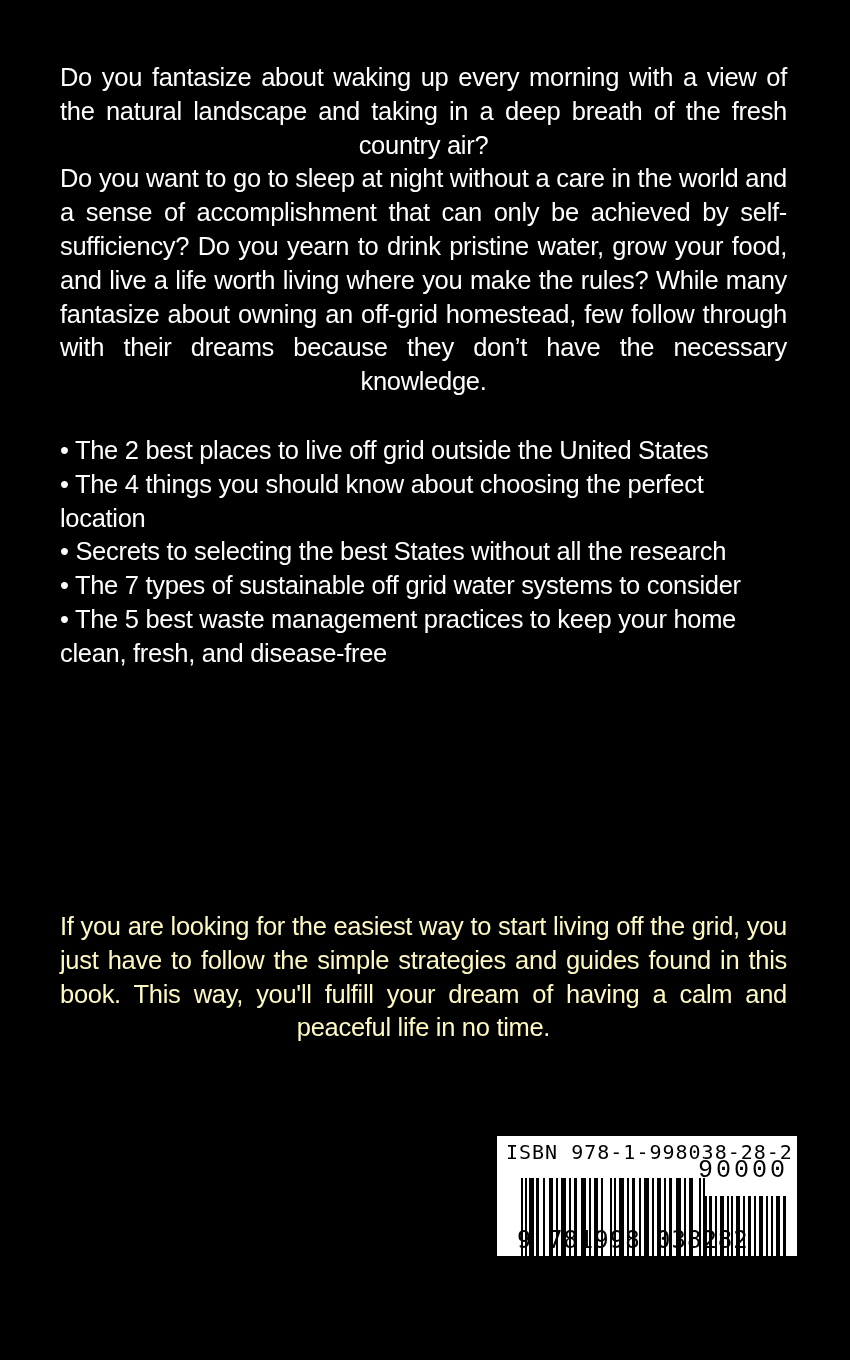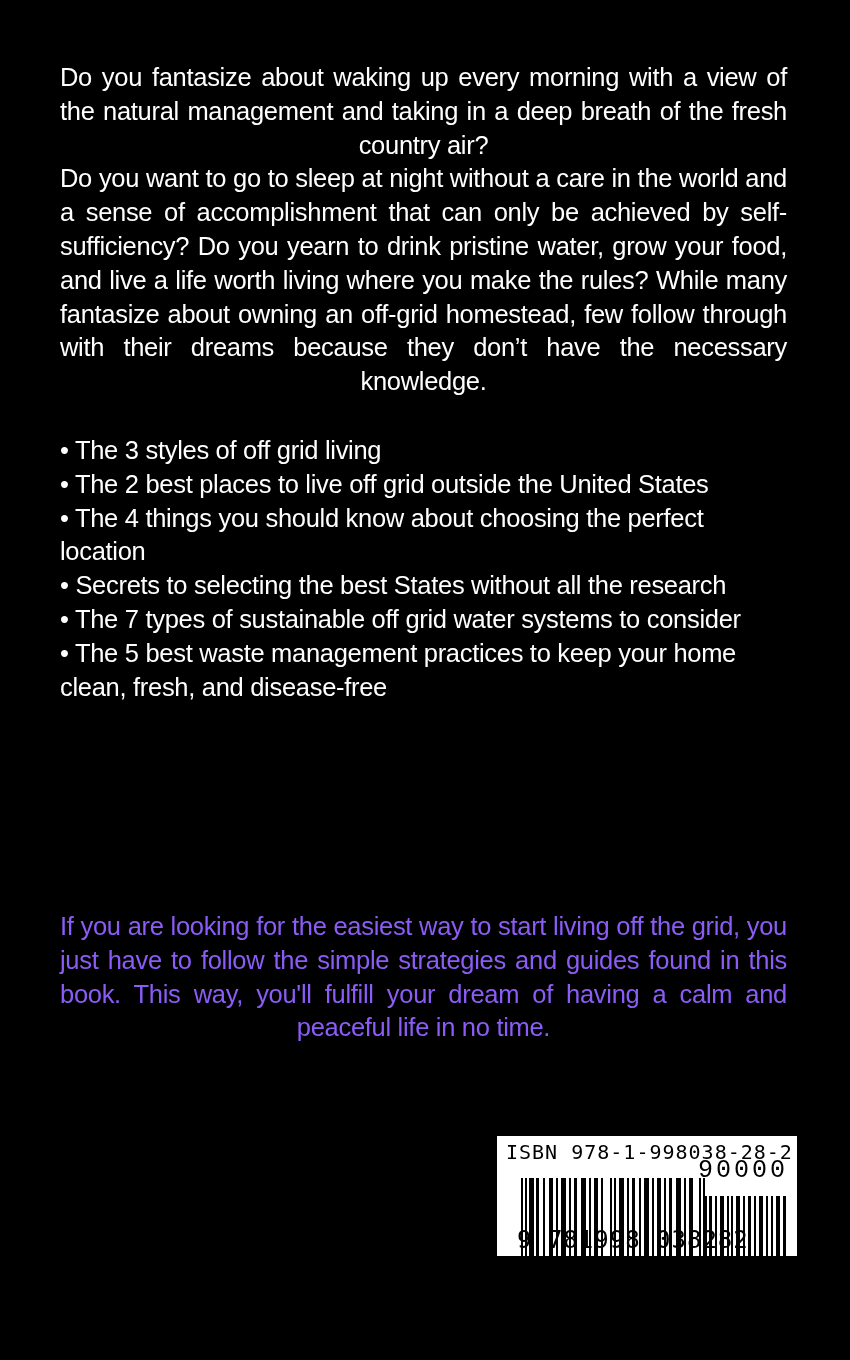--- a/index.html
+++ b/index.html
@@ -6,41 +6,40 @@
     body {
       width:850px; height:1360px; background:#000; position:relative; overflow:hidden;
       font-family:"Liberation Sans", sans-serif; color:#fff;
     }
     .block { position:absolute; left:60px; width:727px; font-size:25.5px; line-height:33.8px; letter-spacing:-0.3px; }
     .intro { top:61px; text-align:justify; text-align-last:center; }
     .intro p { margin:0; text-align:justify; }
     .intro p.last-center { text-align-last:center; }
     .list { top:434px; }
     .list .row { margin:0; }
-    .cta { top:910px; color:#8b5cf6; text-align:justify; text-align-last:center; }
+    .cta { top:910px; color:#fef9c3; text-align:justify; text-align-last:center; }
     .barcode {
       position:absolute; left:497px; top:1136px; width:300px; height:120px; background:#fff;
       color:#000; font-family:"DejaVu Sans Mono", monospace;
     }
     .isbn { position:absolute; left:9px; top:4px; font-size:20px; letter-spacing:1px; white-space:nowrap; }
     .addon-num { position:absolute; right:9px; top:20px; font-size:25px; letter-spacing:3px;font-family:Liberation Mono, monospace; }
     .ean-num { position:absolute; left:20px; bottom:2px; font-size:24px; letter-spacing:1px; white-space:nowrap; }
     .bars { position:absolute; left:24px; top:42px; width:186px; height:124px; }
     .bars2 { position:absolute; left:208px; top:60px; width:82px; height:99px; }
   </style>
 </head>
 <body>
 
 <div class="block intro">
-  <p class="last-center">Do you fantasize about waking up every morning with a view of the natural management and taking in a deep breath of the fresh country air?</p>
+  <p class="last-center">Do you fantasize about waking up every morning with a view of the natural landscape and taking in a deep breath of the fresh country air?</p>
   <p class="last-center">Do you want to go to sleep at night without a care in the world and a sense of accomplishment that can only be achieved by self-sufficiency? Do you yearn to drink pristine water, grow your food, and live a life worth living where you make the rules? While many fantasize about owning an off-grid homestead, few follow through with their dreams because they don’t have the necessary knowledge.</p>
 </div>
 
 <div class="block list">
-  <p class="row">• The 3 styles of off grid living</p>
   <p class="row">• The 2 best places to live off grid outside the United States</p>
   <p class="row">• The 4 things you should know about choosing the perfect location</p>
   <p class="row">• Secrets to selecting the best States without all the research</p>
   <p class="row">• The 7 types of sustainable off grid water systems to consider</p>
   <p class="row">• The 5 best waste management practices to keep your home clean, fresh, and disease-free</p>
 </div>
 
 <div class="block cta">If you are looking for the easiest way to start living off the grid, you just have to follow the simple strategies and guides found in this book. This way, you'll fulfill your dream of having a calm and peaceful life in no time.</div>
 
 <div class="barcode">

